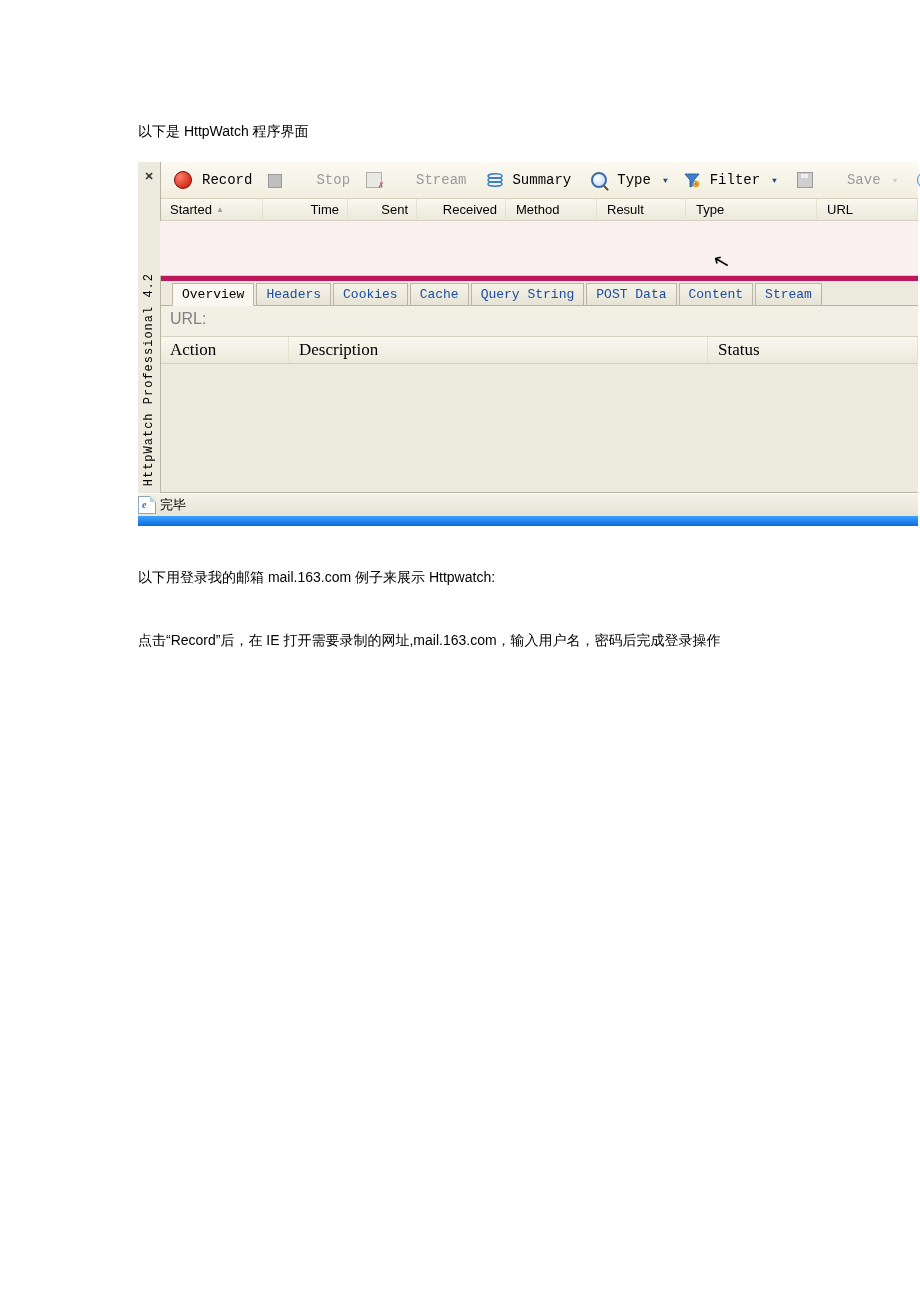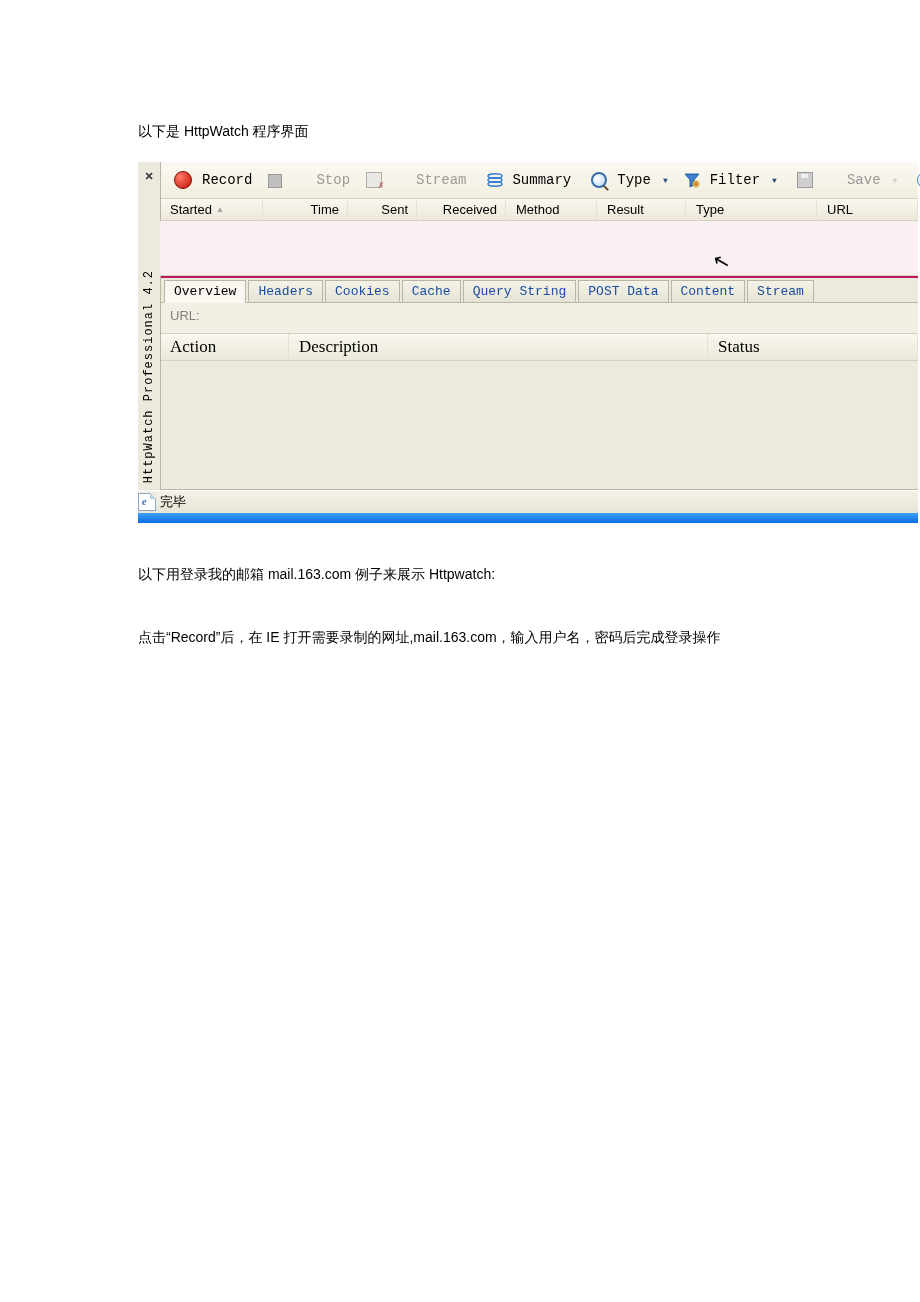--- a/index.html
+++ b/index.html
@@ -173,26 +173,26 @@
     bottom: 2px;
     font-size: 20px;
     color: #000;
     transform: rotate(-15deg);
     pointer-events:none;
   }
 
   
   .hw-detail-tabs {
     display: flex;
-    padding: 2px 4px 0 4px;
+    padding: 2px 4px 0 12px;
     gap: 2px;
     font-family: "Courier New", monospace;
     font-size: 13px;
     background: #eceadd;
-    border-top: 2px solid #be185d;
+    border-top: 5px solid #be185d;
   }
   .dtab {
     padding: 3px 9px;
     border: 1px solid #b8b5a5;
     background: linear-gradient(#f5f3e9, #e6e3d5);
     color: #1b4ca0;
     cursor: pointer;
   }
   .dtab.active {
     background: #f9f7ef;
@@ -200,21 +200,21 @@
     border-bottom-color: #f9f7ef;
     position: relative;
     z-index: 2;
   }
   .hw-detail-body {
     margin-top: -1px;
     border-top: 1px solid #b8b5a5;
     background: #f2f0e5;
     padding: 4px 10px 8px 10px;
     font-family: Tahoma, Arial, sans-serif;
-    font-size: 13px;
+    font-size: 16px;
     color: #808080;
   }
   .hw-detail-body .row { line-height: 18px; }
 
   
   .hw-lower-headers {
     display: flex;
     background: linear-gradient(#f9f7ef, #ece9db);
     font-family: Liberation Serif, serif;
     font-size: 17px;

